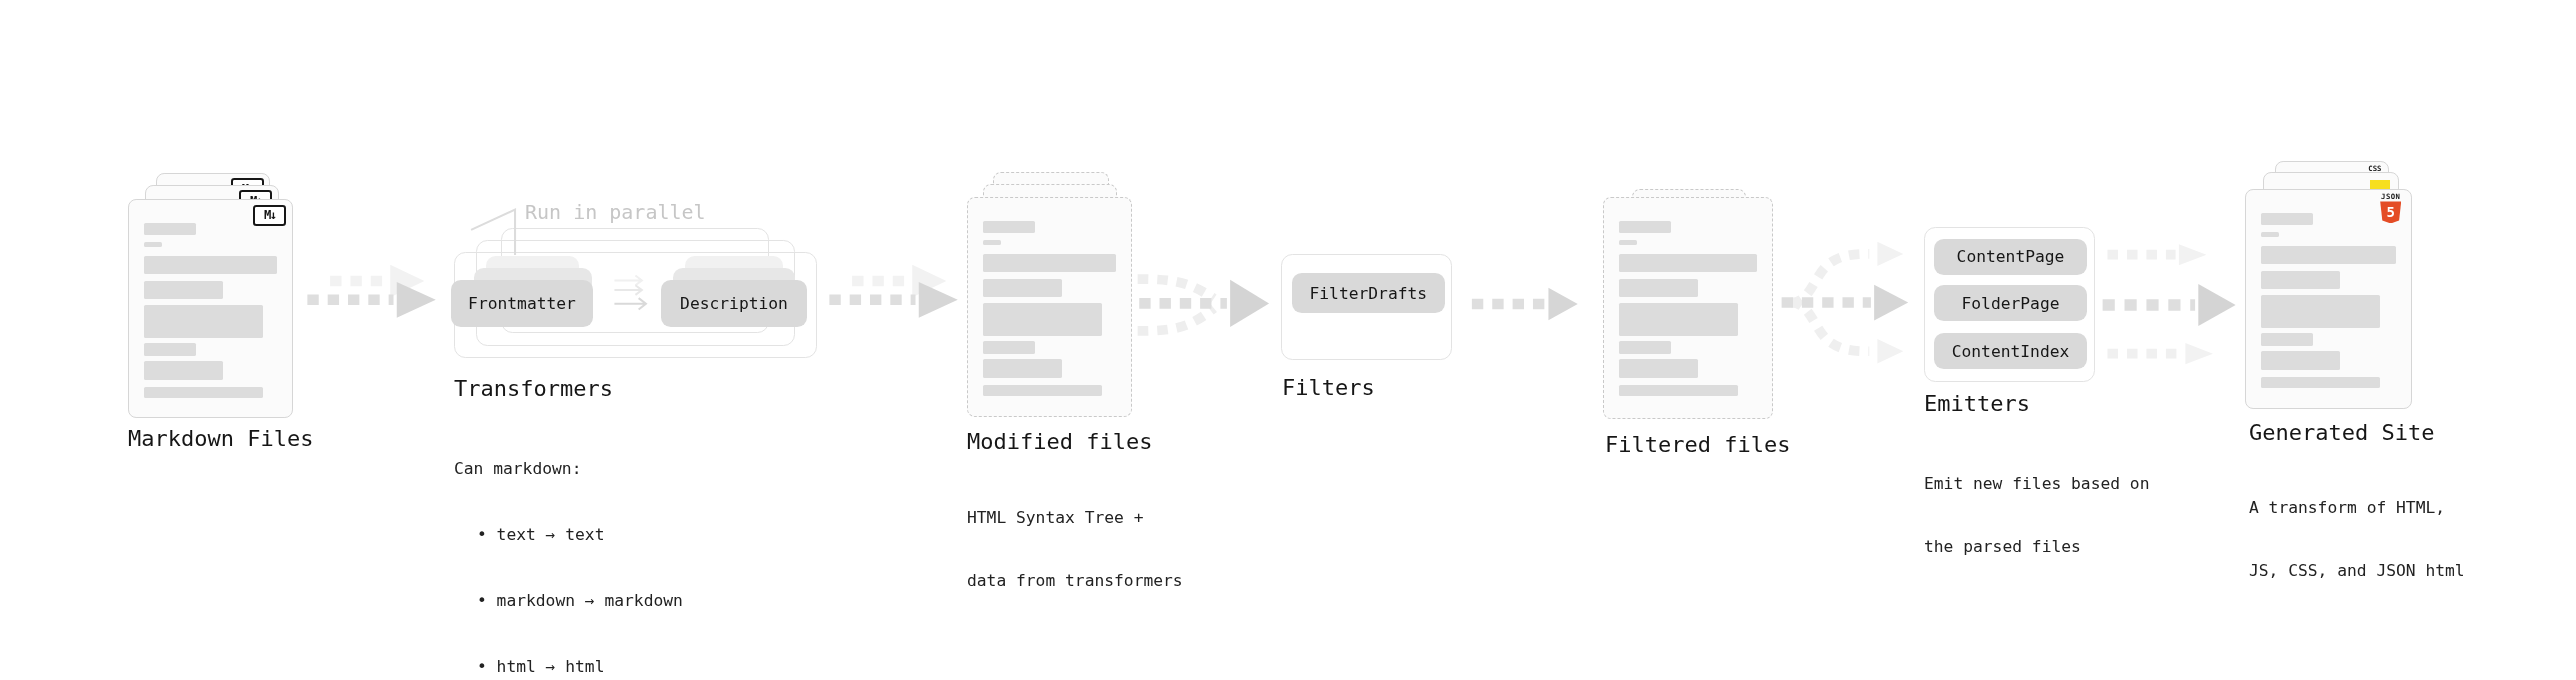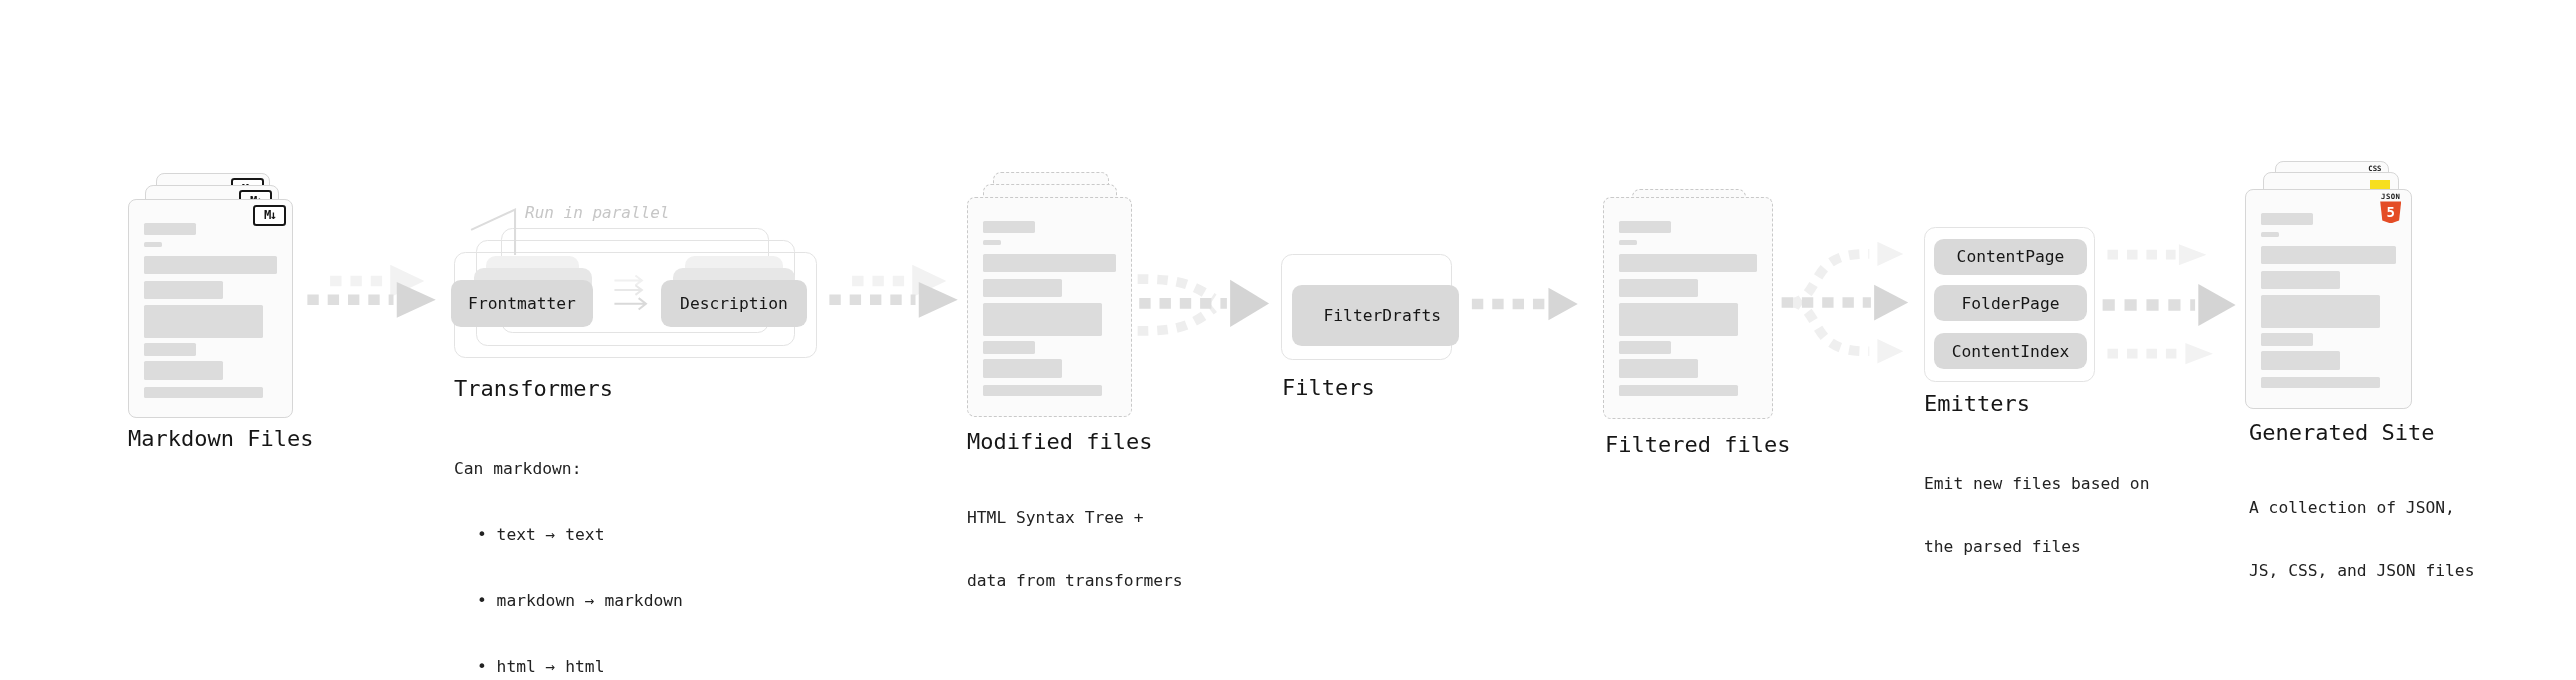--- a/index.html
+++ b/index.html
@@ -40,21 +40,21 @@
   .frame{position:absolute;border:1.6px solid #e3e3e3;border-radius:11.4px;box-sizing:border-box;background:transparent;}
   
   .pill{position:absolute;background:#d9d9d9;border-radius:9.8px;display:flex;align-items:center;justify-content:center;
     font-size:16.3px;color:#161616;white-space:nowrap;}
   .pill.ghost1{background:#e7e7e7;}
   .pill.ghost2{background:#f1f1f1;}
   
   .title{position:absolute;font-size:22px;line-height:23px;white-space:nowrap;color:#161616;}
   .desc{position:absolute;font-size:16.3px;line-height:21px;white-space:pre;color:#222222;}
   .desc .indent{padding-left:23px;}
-  .note{position:absolute;font-size:16px;line-height:17px;white-space:nowrap;color:#c6c6c6;font-style:italic;}
+  .note{position:absolute;font-size:20px;line-height:17px;white-space:nowrap;color:#c6c6c6;}
   .arrow-svg{position:absolute;overflow:visible;}
 </style>
 </head>
 <body>
 
 <div class="canvas">
 
   <div class="strip" style="left:156px;top:173px;width:114px;height:57px;">
     <span class="md-icon" style="top:4.1px;right:4.9px;">M↓</span>
   </div>
@@ -142,21 +142,21 @@
   </div>
 
   <svg class="arrow-svg" style="left:1136px;top:256px;" width="142" height="98" viewBox="0 0 175 120">
     <path d="M2,28 C48,28 66,32 96,52" fill="none" stroke="#eeeeee" stroke-width="12" stroke-dasharray="13 11"></path>
     <path d="M2,92 C48,92 66,88 96,64" fill="none" stroke="#eeeeee" stroke-width="12" stroke-dasharray="13 11"></path>
     <line x1="4" y1="58" x2="112" y2="58" stroke="#dedede" stroke-width="13" stroke-dasharray="14 11"></line>
     <polygon points="116,29 164,58 116,87" fill="#d4d4d4"></polygon>
   </svg>
 
   <div class="frame" style="left:1281px;top:254px;width:171px;height:106px;">
-    <div class="pill" style="left:9.8px;top:30px;width:153px;height:61px;padding-left:14px;">FilterDrafts</div>
+    <div class="pill" style="left:9.8px;top:18px;width:153px;height:40px;">FilterDrafts</div>
   </div>
   <div class="title" style="left:1282px;top:376px;">Filters</div>
 
   <svg class="arrow-svg" style="left:1467px;top:286px;" width="114" height="41" viewBox="0 0 140 50">
     <line x1="6" y1="22" x2="96" y2="22" stroke="#dedede" stroke-width="13" stroke-dasharray="14 11"></line>
     <polygon points="100,2 136,22 100,42" fill="#d6d6d6"></polygon>
   </svg>
 
   <div class="strip dashed" style="left:1632px;top:189px;width:114px;height:57px;"></div>
   <div class="doc-card dashed" style="left:1603px;top:197px;width:170px;height:222px;">
@@ -219,18 +219,18 @@
       <div class="bar b3"></div>
       <div class="bar b4"></div>
       <div class="bar b5"></div>
       <div class="bar b6"></div>
       <div class="bar b7"></div>
       <div class="bar b8"></div>
     </div>
   </div>
   <div class="title" style="left:2249px;top:421px;">Generated Site</div>
   <div class="desc" style="left:2249px;top:455px;">
-    <div>A collection of JSON,</div>
-    <div>JS, CSS, and JSON files</div>
+    <div>A transform of HTML,</div>
+    <div>JS, CSS, and JSON html</div>
   </div>
 
 </div>
 
 
 </body></html>

